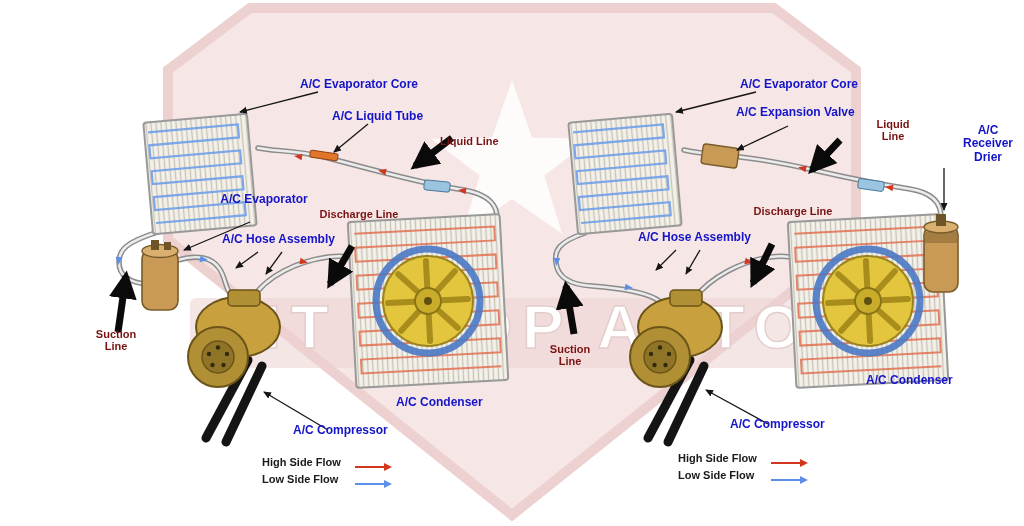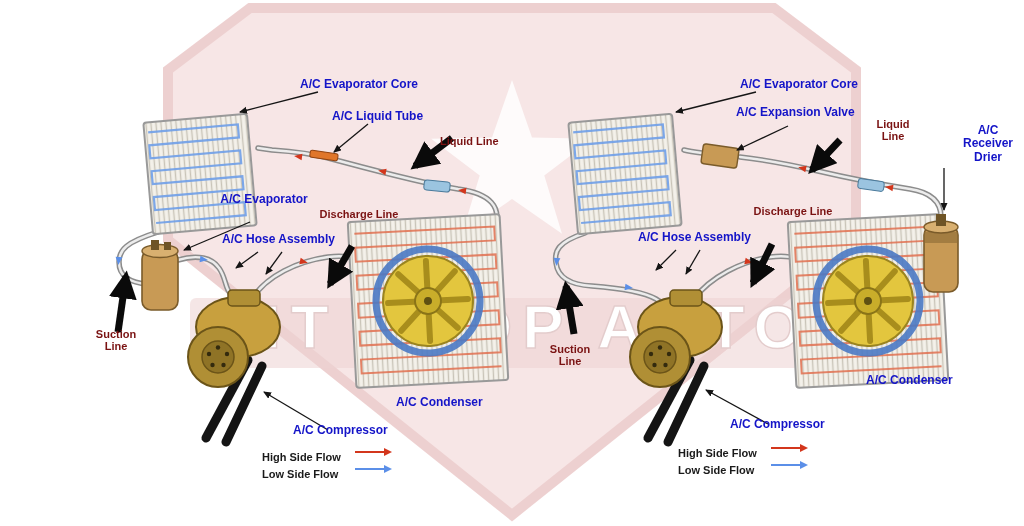--- a/index.html
+++ b/index.html
@@ -4,21 +4,21 @@
 <style>
   html,body{margin:0;padding:0;background:#ffffff;}
   .stage{position:relative;width:1024px;height:526px;background:#ffffff;overflow:hidden;
          font-family:"Liberation Sans",sans-serif;}
   svg.art{position:absolute;left:0;top:0;}
   .lbl{position:absolute;font-weight:bold;line-height:1.12;white-space:nowrap;}
   .lbl.wrap{white-space:normal;text-align:center;}
   .blue{color:#1414c8;font-size:12px;}
   .red{color:#7a1212;font-size:11px;}
   .legend{position:absolute;font-size:11px;font-weight:bold;color:#1a1a1a;}
-  .legend .row{display:flex;align-items:flex-start;gap:7px;height:17px;}
+  .legend .row{display:flex;align-items:flex-end;gap:7px;height:17px;}
   .legend .txt{width:86px;}
   .arr{display:inline-block;width:30px;height:2px;position:relative;}
   .arr::after{content:"";position:absolute;right:-7px;top:-3px;
               border-left:8px solid;border-top:4px solid transparent;border-bottom:4px solid transparent;}
   .arr.red{background:#d3361c;}.arr.red::after{border-left-color:#d3361c;}
   .arr.blue{background:#5b8fe8;}.arr.blue::after{border-left-color:#5b8fe8;}
 </style>
 </head>
 <body>
 

